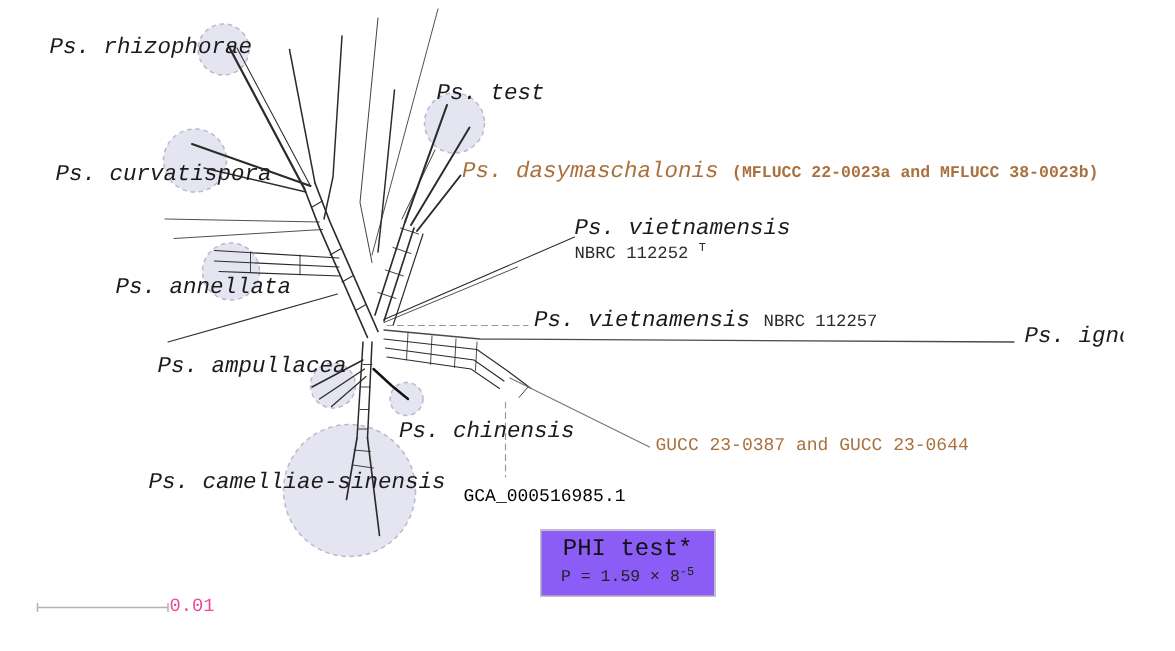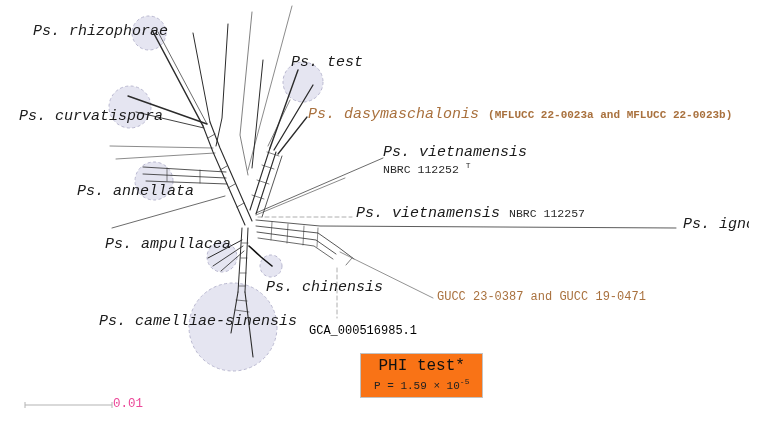--- a/index.html
+++ b/index.html
@@ -11,21 +11,21 @@
   .lbl{position:absolute;white-space:nowrap;color:#1b1b1b;font-size:15px;font-style:italic;line-height:1.05;}
   .lbl .strain{font-style:normal;font-size:11.5px;color:#2a2a2a;}
   .novel{color:#a9713e;}
   .novel .strain{color:#a9713e;font-weight:bold;font-size:11px;}
   .small-gray{font-style:normal;font-size:12px;color:#000000;}
   .gucc{font-style:normal;font-size:12px;color:#a9713e;}
   .viet-type{text-align:center;}
   .viet-type .strain{display:block;margin-top:1px;text-align:left;}
   sup{font-size:8px;}
   #phi-box{
-    position:absolute;left:360px;top:353px;background:#f97316;border:1px solid #c2c2c2;
+    position:absolute;left:360px;top:353px;background:#8b5cf6;border:1px solid #c2c2c2;
     padding:3px 13px 5px 13px;text-align:center;
   }
   #phi-box .phi-title{font-size:16px;color:#111;font-style:normal;}
   #phi-box .phi-p{font-size:11px;color:#222;margin-top:2px;font-style:normal;}
   #scale-label{position:absolute;left:113px;top:397px;font-size:12.5px;font-style:normal;color:#ec4899;}
 </style>
 </head>
 <body>
 
 <div id="stage">
@@ -120,49 +120,49 @@
 
     <g stroke="#b3b3b3" stroke-width="1">
       <path d="M25,405 L112,405"></path>
       <path d="M25,402 L25,408"></path>
       <path d="M112,402 L112,408"></path>
     </g>
   </svg>
 
   <div class="lbl" style="left:33px;top:24px">Ps. rhizophorae</div>
   <div class="lbl" style="left:291px;top:55px">Ps. test</div>
-  <div class="lbl" style="left:19px;top:109px">Ps. curvatispora</div>
+  <div class="lbl" style="left:37px;top:109px">Ps. curvatispora</div>
 
   <div class="lbl novel" style="left:308px;top:107px">
     <span>Ps. dasymaschalonis</span>
-    <span class="strain">(MFLUCC 22-0023a and MFLUCC 22-0023b)</span>
+    <span class="strain">(MFLUCC 22-0023a and MFLUCC 38-0023b)</span>
   </div>
 
   <div class="lbl viet-type" style="left:383px;top:145px">
     <span>Ps. vietnamensis</span>
     <span class="strain"><span>NBRC 112252</span> <sup>T</sup></span>
   </div>
 
   <div class="lbl" style="left:77px;top:184px">Ps. annellata</div>
 
   <div class="lbl" style="left:356px;top:206px">
     <span>Ps. vietnamensis</span>
     <span class="strain">NBRC 112257</span>
   </div>
 
   <div class="lbl" style="left:683px;top:217px">Ps. ignota</div>
   <div class="lbl" style="left:105px;top:237px">Ps. ampullacea</div>
   <div class="lbl" style="left:266px;top:280px">Ps. chinensis</div>
 
-  <div class="lbl gucc" style="left:437px;top:291px">GUCC 23-0387 and GUCC 19-0471</div>
+  <div class="lbl gucc" style="left:437px;top:291px">GUCC 23-0387 and GUCC 23-0644</div>
 
   <div class="lbl" style="left:99px;top:314px">Ps. camelliae-sinensis</div>
 
   <div class="lbl small-gray" style="left:309px;top:325px">GCA_000516985.1</div>
 
   <div id="phi-box">
     <div class="phi-title">PHI test*</div>
-    <div class="phi-p"><span>P = 1.59 × 10</span><sup>-5</sup></div>
+    <div class="phi-p"><span>P = 1.59 × 8</span><sup>-5</sup></div>
   </div>
 
   <div id="scale-label">0.01</div>
 
 </div>
 
 </body></html>

